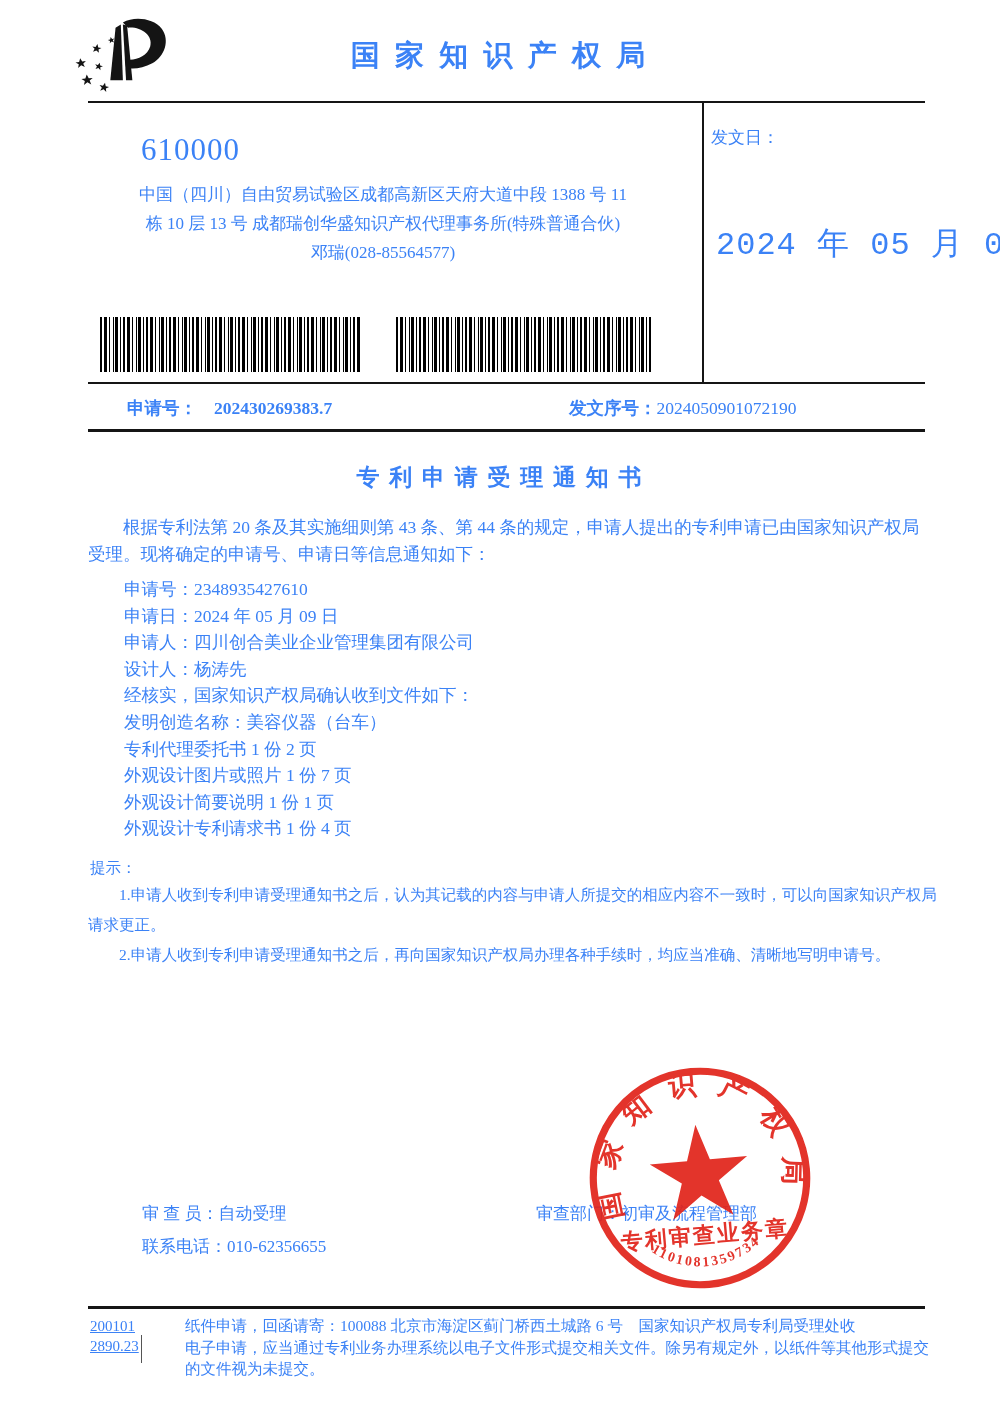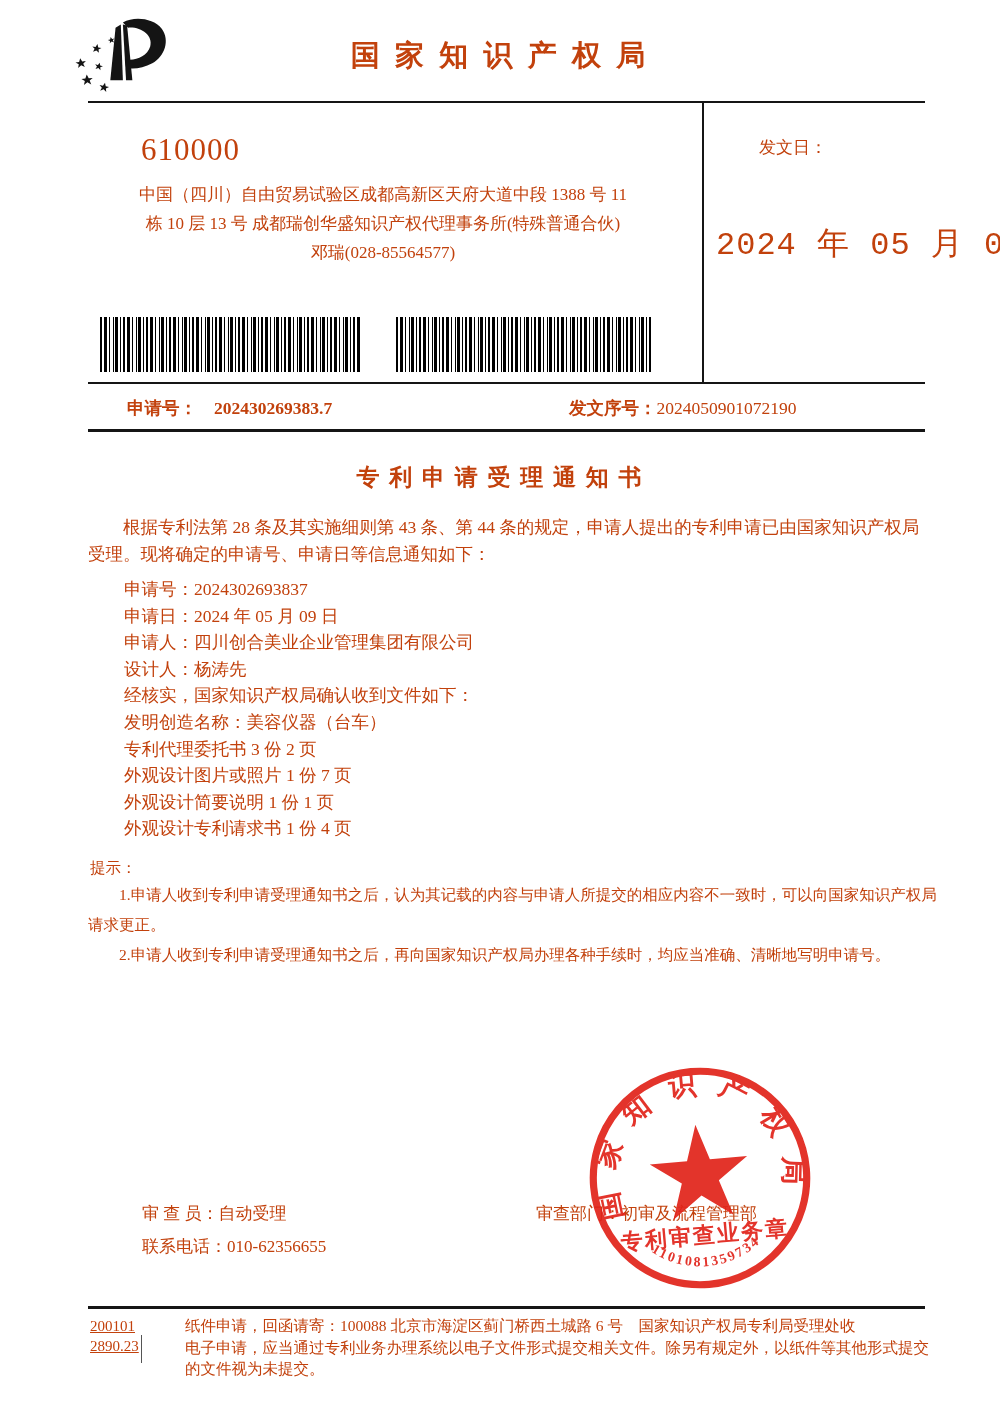--- a/index.html
+++ b/index.html
@@ -1,26 +1,26 @@
 <!DOCTYPE html>
 <html><head>
 <meta charset="utf-8">
 <style>
   html,body{margin:0;padding:0;background:#ffffff;}
   .page{
     position:relative;width:1000px;height:1414px;background:#fff;
-    font-family:"Liberation Serif","DejaVu Serif",serif;color:#c2410c;
+    font-family:"Liberation Serif","DejaVu Serif",serif;color:#3b82f6;
     overflow:hidden;
   }
   .abs{position:absolute;}
   .rule{background:#151515;}
   .agency-title{top:36px;left:0;width:100%;text-align:center;font-size:29px;font-weight:600;letter-spacing:4px;}
   .postal{left:141px;top:132px;font-size:31px;letter-spacing:1px;}
   .addr{left:100px;top:180px;width:566px;text-align:center;font-size:17px;line-height:29px;}
-  .issue-label{left:711px;top:136px;font-size:17px;margin-left:48px;}
+  .issue-label{left:711px;top:126px;font-size:17px;}
   .issue-date{left:716px;top:222px;font-size:32px;letter-spacing:1px;white-space:nowrap;font-family:Liberation Mono, monospace;}
   .barcode{
     height:55px;
     background:repeating-linear-gradient(90deg,
       #000 0px,#000 2px,#fff 2px,#fff 4px,
       #000 4px,#000 7px,#fff 7px,#fff 9px,
       #000 9px,#000 10px,#fff 10px,#fff 13px,
       #000 13px,#000 14px,#fff 14px,#fff 15px,
       #000 15px,#000 18px,#fff 18px,#fff 20px,
       #000 20px,#000 21px,#fff 21px,#fff 23px);
@@ -83,30 +83,30 @@
   <div class="abs meta" style="left:110px;top:396px">
     <span class="bold">申请号：</span><span class="bold">202430269383.7</span>
   </div>
   <div class="abs meta" style="left:552px;top:396px">
     <span class="bold">发文序号：</span><span>2024050901072190</span>
   </div>
 
   <div class="abs rule" style="left:88px;top:429px;width:837px;height:2.5px"></div>
 
   <div class="abs notice-title">专 利 申 请 受 理 通 知 书</div>
-  <div class="abs intro">根据专利法第 28 条及其实施细则第 43 条、第 44 条的规定，申请人提出的专利申请已由国家知识产权局受理。现将确定的申请号、申请日等信息通知如下：</div>
+  <div class="abs intro">根据专利法第 20 条及其实施细则第 43 条、第 44 条的规定，申请人提出的专利申请已由国家知识产权局受理。现将确定的申请号、申请日等信息通知如下：</div>
 
   <div class="abs fields">
-    <div>申请号：2024302693837</div>
+    <div>申请号：2348935427610</div>
     <div>申请日：2024 年 05 月 09 日</div>
     <div>申请人：四川创合美业企业管理集团有限公司</div>
     <div>设计人：杨涛先</div>
     <div>经核实，国家知识产权局确认收到文件如下：</div>
     <div>发明创造名称：美容仪器（台车）</div>
-    <div>专利代理委托书 3 份 2 页</div>
+    <div>专利代理委托书 1 份 2 页</div>
     <div>外观设计图片或照片 1 份 7 页</div>
     <div>外观设计简要说明 1 份 1 页</div>
     <div>外观设计专利请求书 1 份 4 页</div>
   </div>
 
   <div class="abs hint-label">提示：</div>
   <div class="abs hint">1.申请人收到专利申请受理通知书之后，认为其记载的内容与申请人所提交的相应内容不一致时，可以向国家知识产权局请求更正。</div>
   <div class="abs hint hint2">2.申请人收到专利申请受理通知书之后，再向国家知识产权局办理各种手续时，均应当准确、清晰地写明申请号。</div>
 
   <div class="abs exam" style="left:142px;top:1202px">

